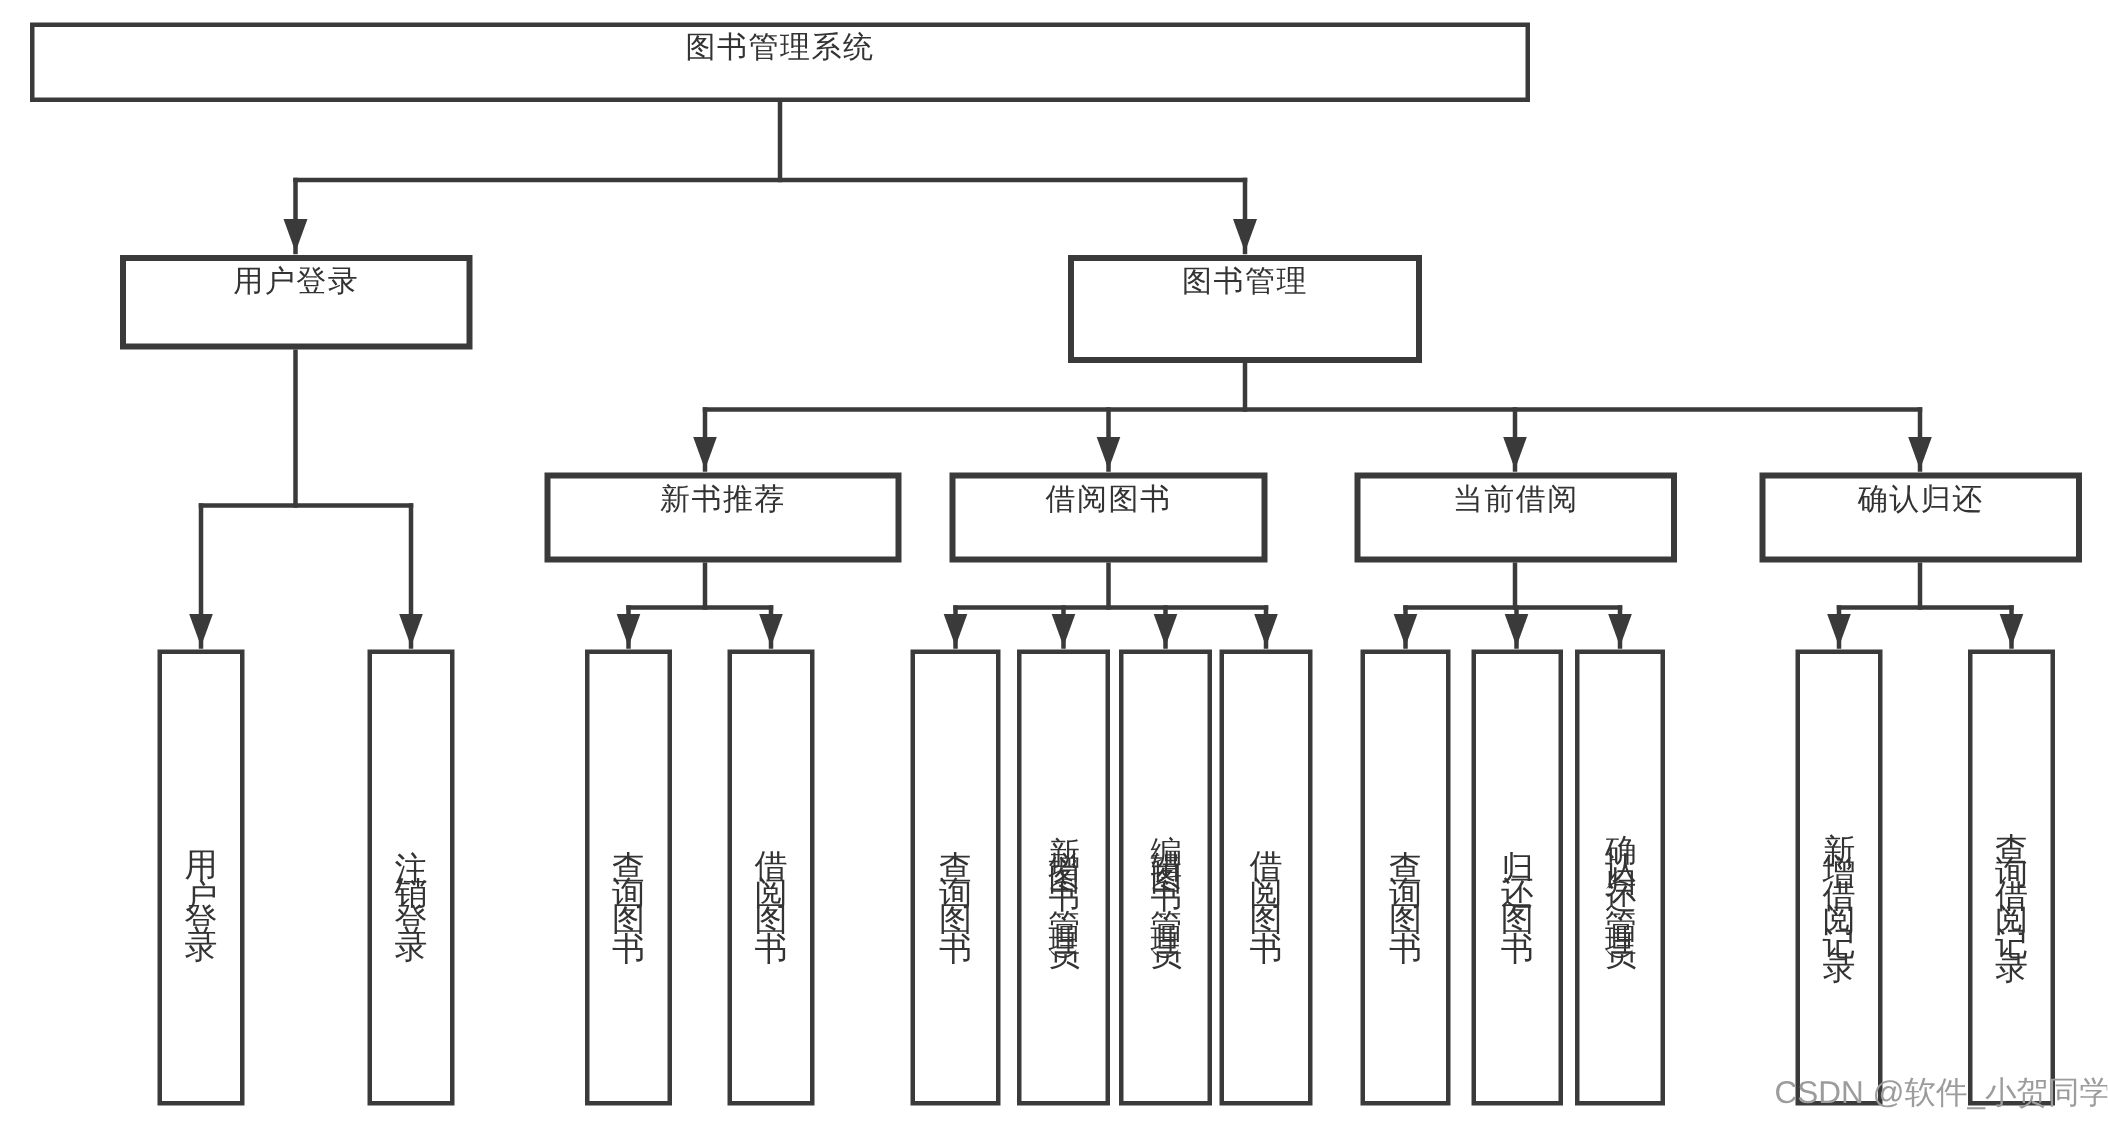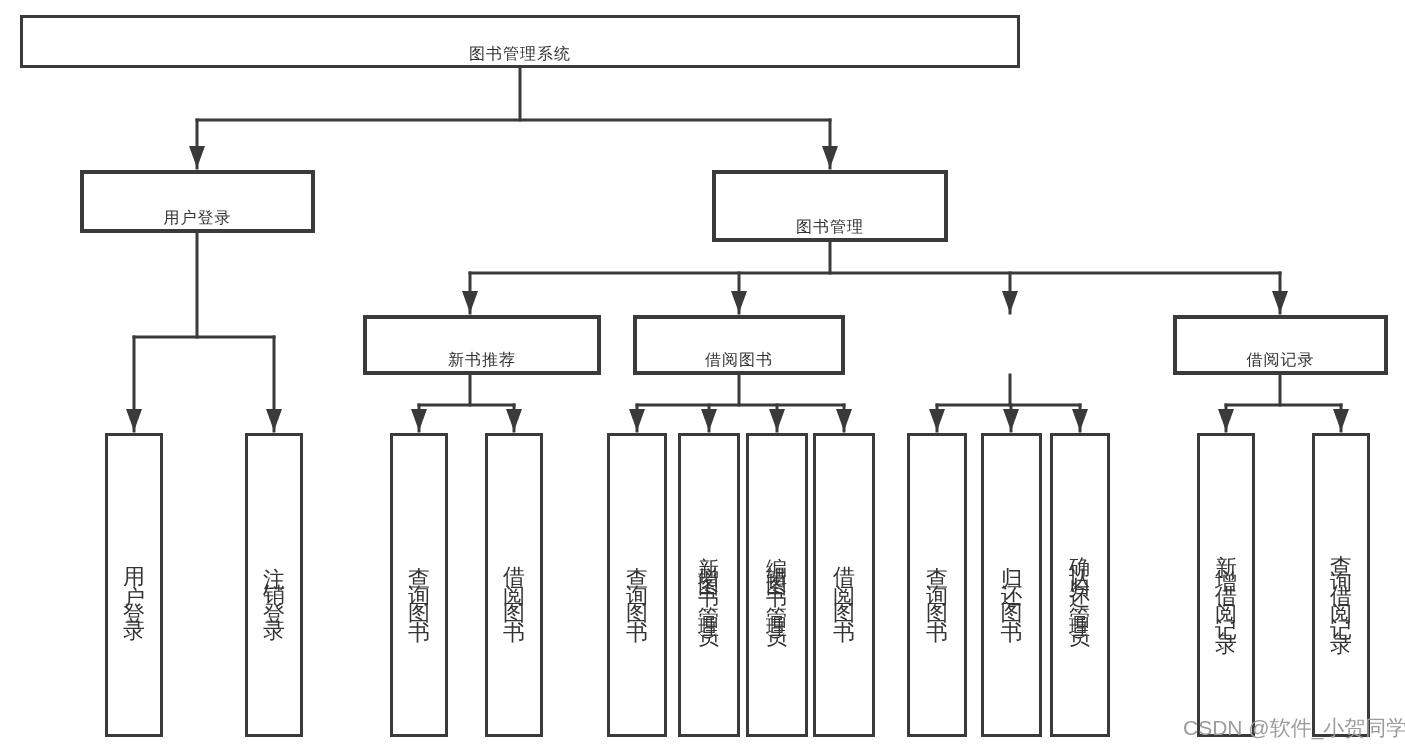--- a/index.html
+++ b/index.html
@@ -20,23 +20,23 @@
     left: 0;
     top: 0;
     pointer-events: none;
   }
   .hbox {
     position: absolute;
     box-sizing: border-box;
     background: #ffffff;
     border: 4px solid #3a3a3a;
     display: flex;
-    align-items: flex-end;
+    align-items: flex-start;
     justify-content: center;
-    font-size: 16px;
+    font-size: 20px;
     color: #333333;
     letter-spacing: 1px;
     white-space: nowrap;
   }
   .hbox.root {
     border-width: 3px;
   }
   .vbox {
     position: absolute;
     box-sizing: border-box;
@@ -133,22 +133,25 @@
   <div class="hbox" style="left:712px; top:170px; width:236px; height:72px;">
     <span>图书管理</span>
   </div>
 
   <div class="hbox" style="left:363px; top:315px; width:238px; height:60px;">
     <span>新书推荐</span>
   </div>
   <div class="hbox" style="left:633px; top:315px; width:212px; height:60px;">
     <span>借阅图书</span>
   </div>
+  <div class="hbox" style="left:903px; top:315px; width:215px; height:60px;">
+    <span>当前借阅</span>
+  </div>
   <div class="hbox" style="left:1173px; top:315px; width:215px; height:60px;">
-    <span>借阅记录</span>
+    <span>确认归还</span>
   </div>
 
   <div class="vbox" style="left:105px; width:58px;">
     <span class="vtext vt4">用户登录</span>
   </div>
   <div class="vbox" style="left:245px; width:58px;">
     <span class="vtext vt4">注销登录</span>
   </div>
 
   <div class="vbox" style="left:390px; width:58px;">

